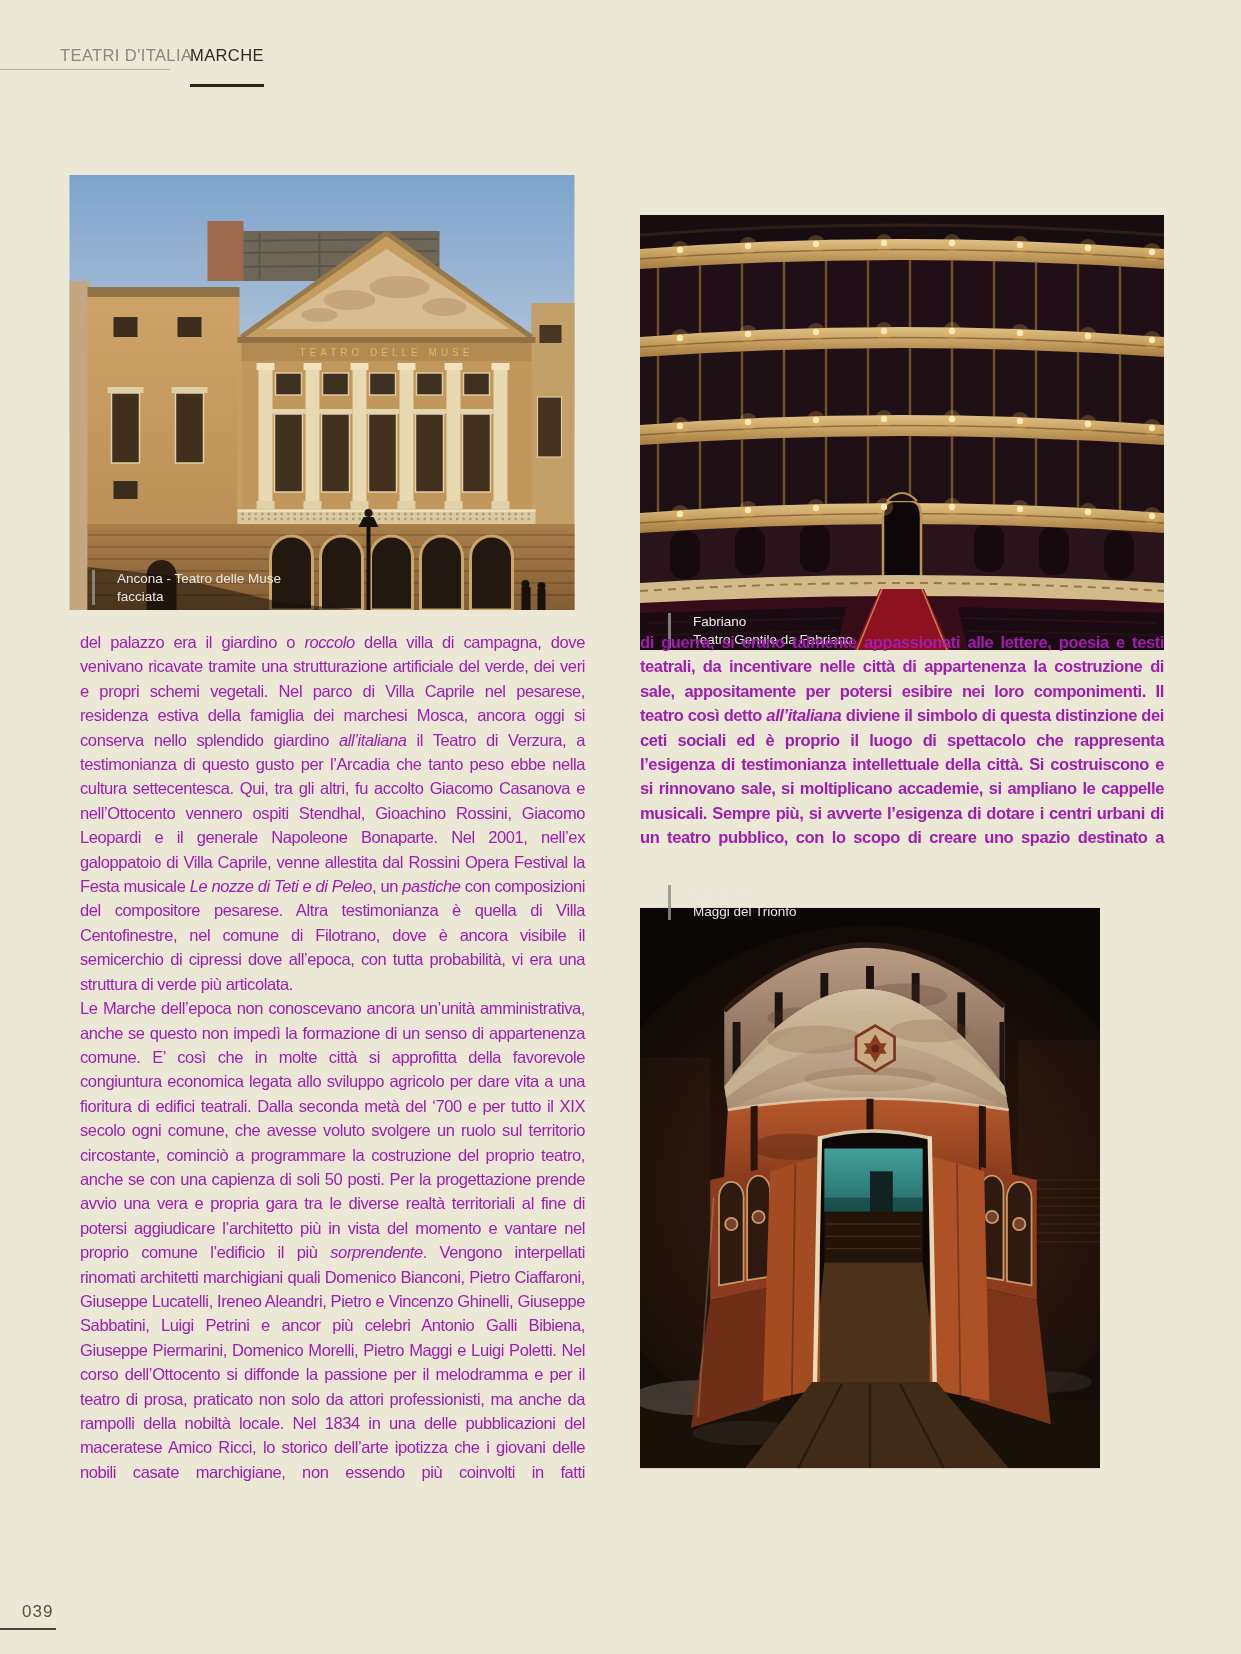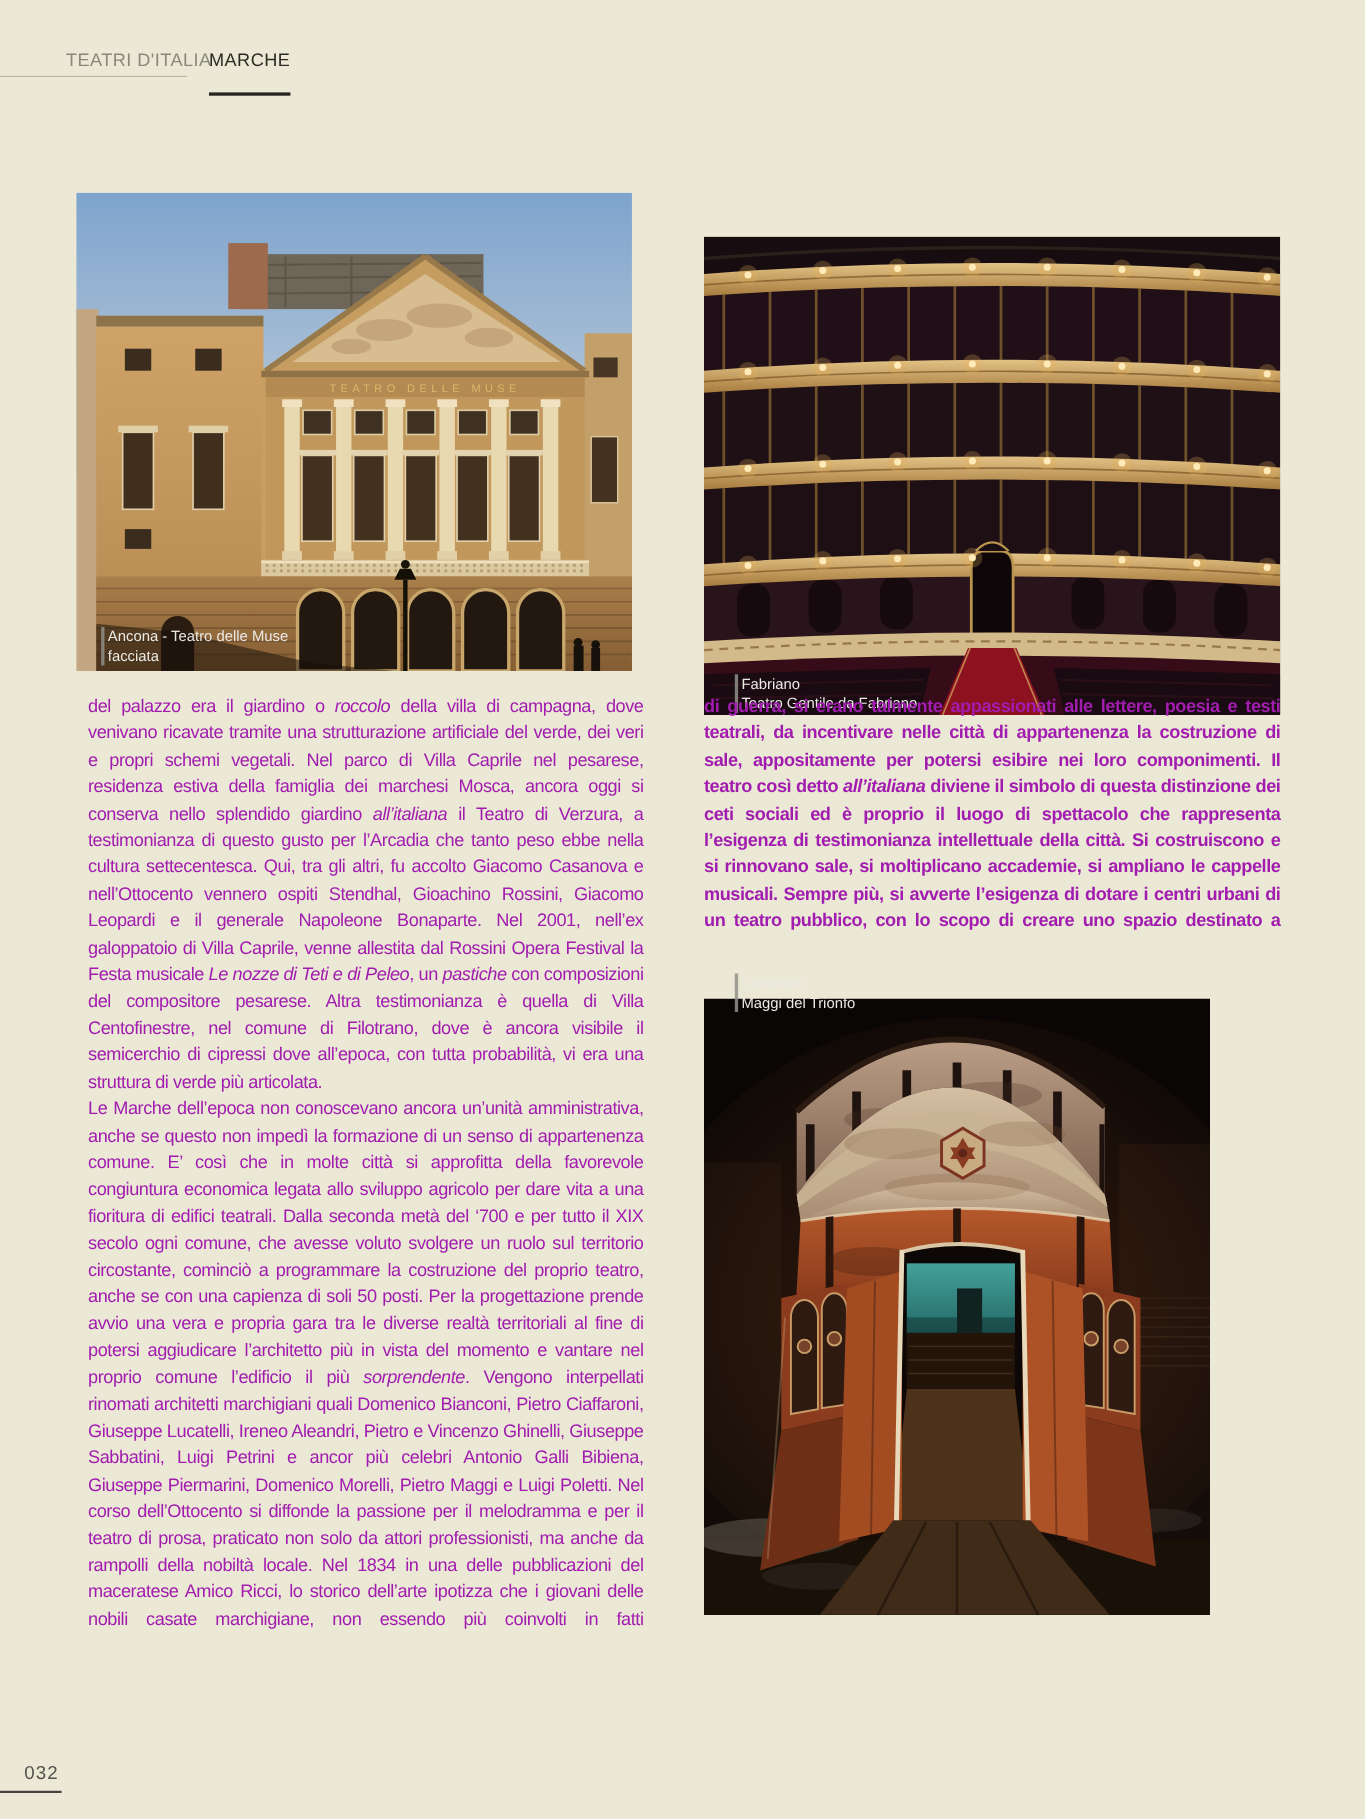--- a/index.html
+++ b/index.html
@@ -12,21 +12,21 @@
   .header-rule{position:absolute;left:0;top:69px;width:170px;height:1px;background:#b7b4a3;}
   .hdr-series{position:absolute;left:60px;top:46px;font-size:16.5px;letter-spacing:.4px;color:#8a887b;}
   .hdr-section{position:absolute;left:190px;top:46px;font-size:16.5px;letter-spacing:.4px;color:#2c2a24;
     padding-bottom:19px;border-bottom:3px solid #26241e;}
   
   .photo{position:absolute;overflow:hidden;}
   .photo svg{display:block;width:100%;height:100%;}
   .photo-ancona{left:64px;top:175px;width:516px;height:435px;}
   .photo-fabriano{left:640px;top:175px;width:524px;height:435px;margin-top:40px;}
   .photo-cartoceto{left:640px;top:869px;width:460px;height:638px;}
-  .caption{position:absolute;display:flex;gap:3px;color:#eae9e4;font-size:13.5px;line-height:17.5px;padding-left:12px;}
+  .caption{position:absolute;display:flex;gap:22px;color:#eae9e4;font-size:13.5px;line-height:17.5px;padding-left:12px;}
   .caption .bar{width:3px;background:#90908a;opacity:.85;}
   .cap-bottom{left:16px;bottom:5px;}
   .cap-bottom-2{left:16px;bottom:2px;}
   .cap-top{left:16px;top:16px;}
   
   .col{position:absolute;top:630px;}
   .col-left{left:80px;width:505px;}
   .col-right{left:640px;width:524px;font-weight:bold;}
   .col p{
     margin:0;font-size:16.5px;line-height:24.4px;letter-spacing:-0.4px;
@@ -553,14 +553,14 @@
   </svg>
   <div class="caption cap-top">
     <div class="bar"></div>
     <div>
       <div>Cartoceto</div>
       <div>Maggi del Trionfo</div>
     </div>
   </div>
 </div>
 
-<div class="page-number">032</div>
+<div class="page-number">039</div>
 <div class="page-number-rule"></div>
 
 </body></html>

